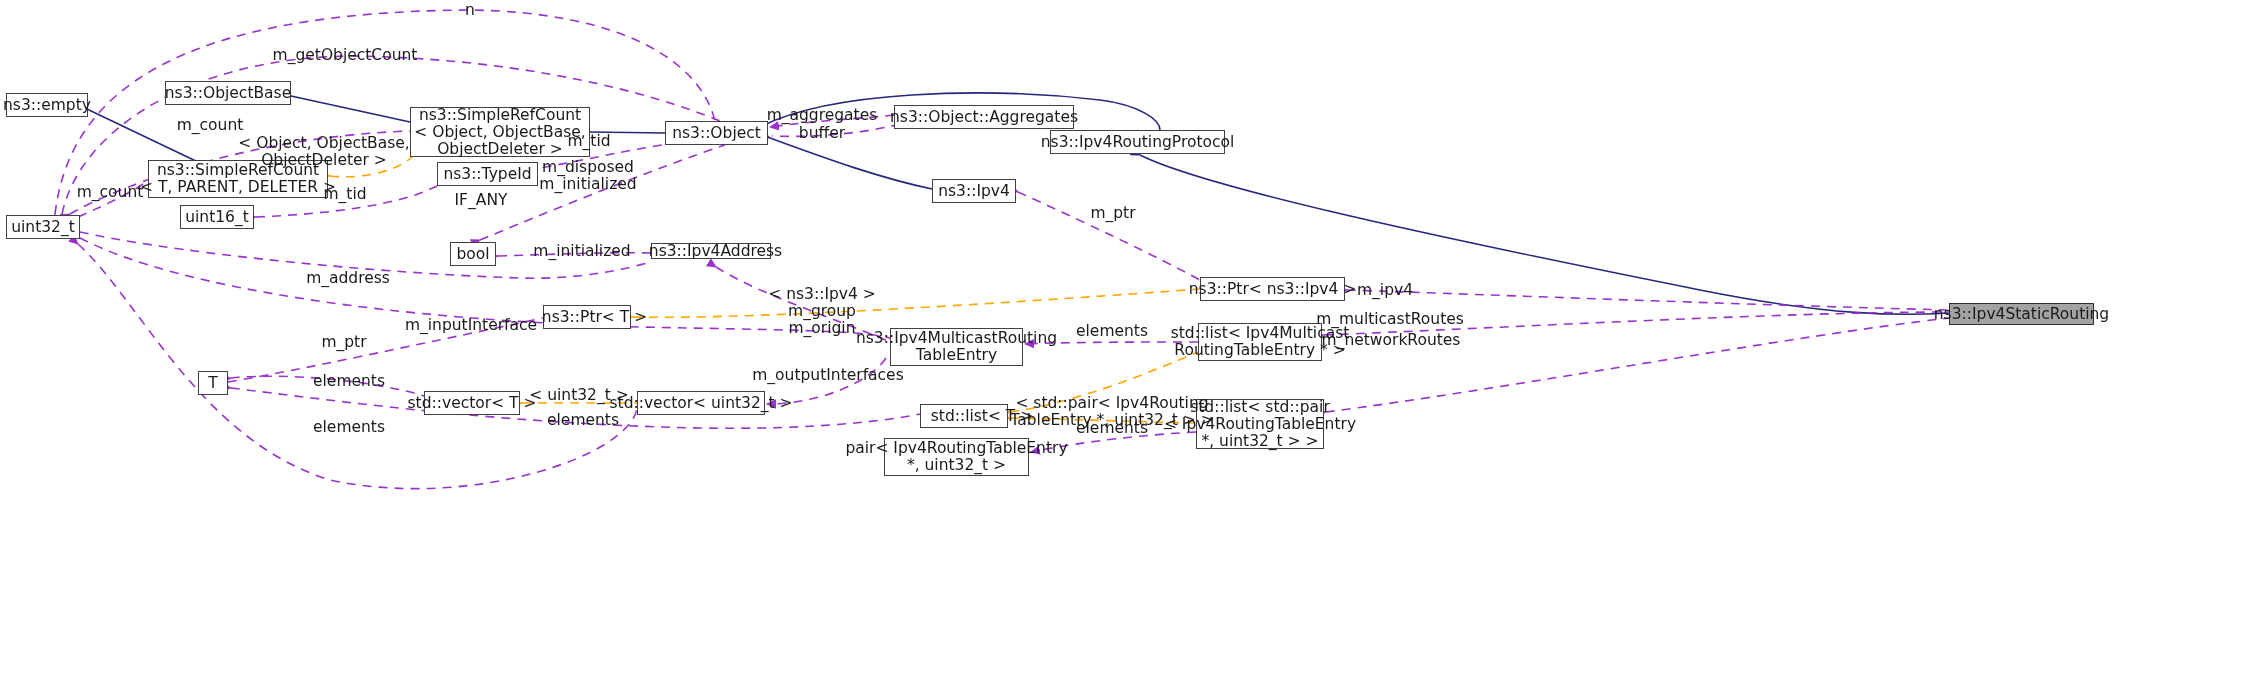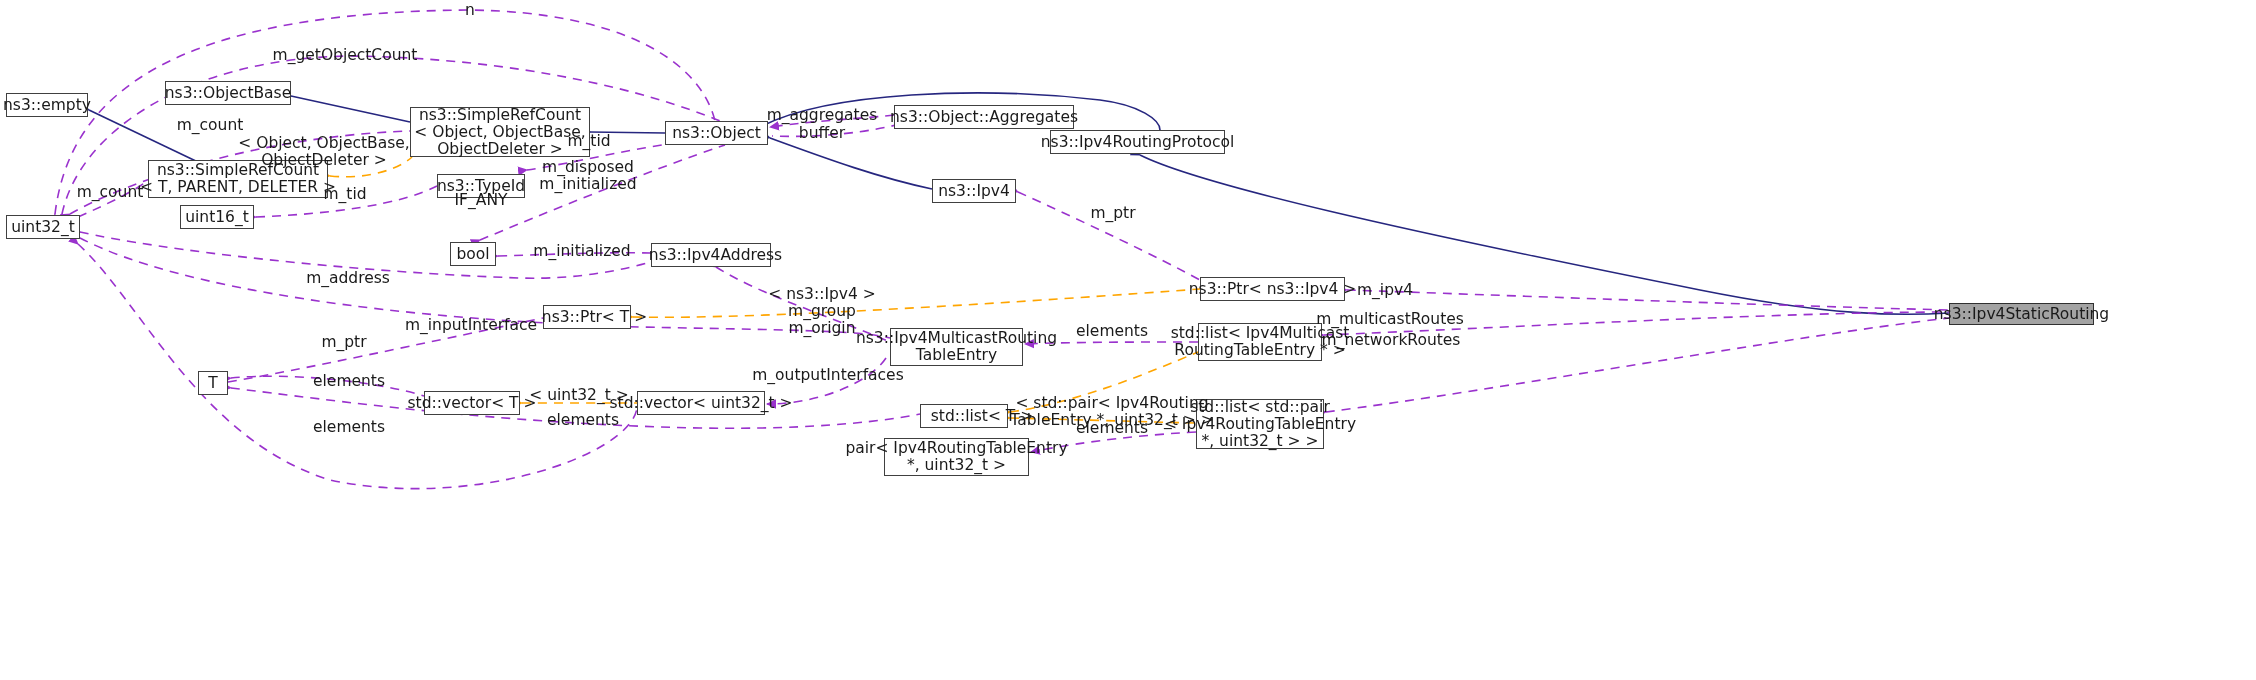--- a/index.html
+++ b/index.html
@@ -104,27 +104,27 @@
   </svg>
 <div class="node" style="left: 6px; top: 93px; width: 82px; height: 24px;">ns3::empty</div>
     <div class="node" style="left: 165px; top: 81px; width: 126px; height: 24px;">ns3::ObjectBase</div>
     <div class="node" style="left: 148px; top: 160px; width: 180px; height: 38px;">ns3::SimpleRefCount
 &lt; T, PARENT, DELETER &gt;</div>
     <div class="node" style="left: 180px; top: 205px; width: 74px; height: 24px;">uint16_t</div>
     <div class="node" style="left: 6px; top: 215px; width: 74px; height: 24px;">uint32_t</div>
     <div class="node" style="left: 410px; top: 107px; width: 180px; height: 50px;">ns3::SimpleRefCount
 &lt; Object, ObjectBase,
 ObjectDeleter &gt;</div>
-    <div class="node" style="left: 437px; top: 174px; width: 88px; height: 24px; text-align: center;">ns3::TypeId</div>
+    <div class="node" style="left: 437px; top: 162px; width: 101px; height: 24px; text-align: center;">ns3::TypeId</div>
     <div class="node" style="left: 665px; top: 121px; width: 103px; height: 24px;">ns3::Object</div>
     <div class="node" style="left: 894px; top: 105px; width: 180px; height: 24px;">ns3::Object::Aggregates</div>
     <div class="node" style="left: 1050px; top: 130px; width: 175px; height: 24px;">ns3::Ipv4RoutingProtocol</div>
     <div class="node" style="left: 932px; top: 179px; width: 84px; height: 24px;">ns3::Ipv4</div>
     <div class="node" style="left: 450px; top: 242px; width: 46px; height: 24px;">bool</div>
-    <div class="node" style="left: 651px; top: 243px; width: 120px; height: 24px; padding-left: 15px;">ns3::Ipv4Address</div>
+    <div class="node" style="left: 651px; top: 243px; width: 120px; height: 16px; padding-left: 15px;">ns3::Ipv4Address</div>
     <div class="node" style="left: 1200px; top: 277px; width: 145px; height: 24px;">ns3::Ptr&lt; ns3::Ipv4 &gt;</div>
     <div class="node current" style="left: 1949px; top: 303px; width: 145px; height: 22px;">ns3::Ipv4StaticRouting</div>
     <div class="node" style="left: 543px; top: 305px; width: 88px; height: 24px; padding-left: 21px;">ns3::Ptr&lt; T &gt;</div>
     <div class="node" style="left: 890px; top: 328px; width: 133px; height: 38px;">ns3::Ipv4MulticastRouting
 TableEntry</div>
     <div class="node" style="left: 1198px; top: 323px; width: 124px; height: 38px;">std::list&lt; Ipv4Multicast
 RoutingTableEntry * &gt;</div>
     <div class="node" style="left: 198px; top: 371px; width: 30px; height: 24px;">T</div>
     <div class="node" style="left: 424px; top: 391px; width: 96px; height: 24px;">std::vector&lt; T &gt;</div>
     <div class="node" style="left: 637px; top: 391px; width: 128px; height: 24px;">std::vector&lt; uint32_t &gt;</div>

